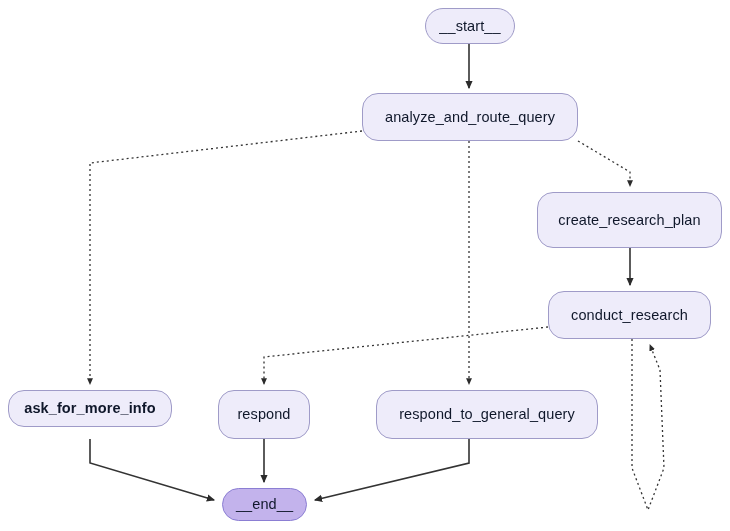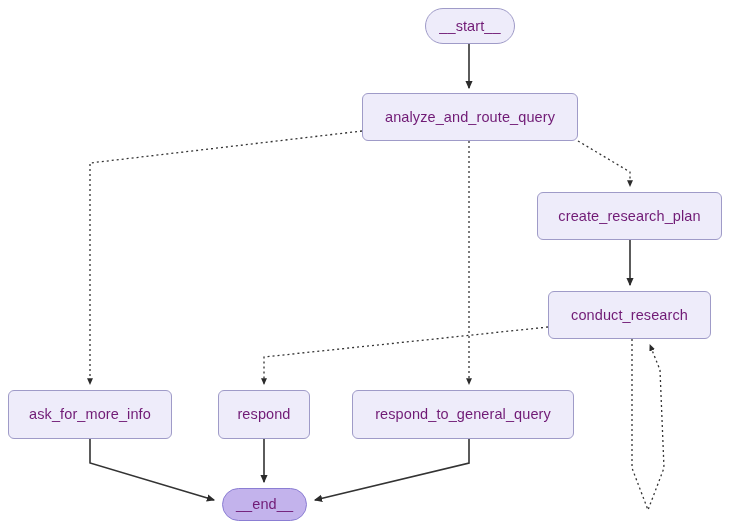--- a/index.html
+++ b/index.html
@@ -27,29 +27,29 @@
     height: 531px;
   }
   .node {
     position: absolute;
     box-sizing: border-box;
     display: flex;
     align-items: center;
     justify-content: center;
     background: #eeecfa;
     border: 1px solid #9f9bc8;
-    color: #701a75;
+    color: #0f172a;
     font-size: 14.5px;
     line-height: 1;
     letter-spacing: 0.1px;
     white-space: nowrap;
     z-index: 2;
   }
   .node.rect {
-    border-radius: 6px;
+    border-radius: 16px;
   }
   .node.stadium {
     border-radius: 999px;
   }
   .node.terminal-end {
     background: #c3b3ec;
     border-color: #8b7ed3;
     justify-content: center;
   }
   .node-label {
@@ -93,37 +93,37 @@
   </svg>
 
   <div class="node stadium" style="left:425px; top:8px; width:90px; height:36px;">
     <span class="node-label">__start__</span>
   </div>
 
   <div class="node rect" style="left:362px; top:93px; width:216px; height:48px;">
     <span class="node-label">analyze_and_route_query</span>
   </div>
 
-  <div class="node rect" style="left:537px; top:192px; width:185px; height:48px;">
+  <div class="node rect" style="left:537px; top:192px; width:185px; height:56px;">
     <span class="node-label">create_research_plan</span>
   </div>
 
   <div class="node rect" style="left:548px; top:291px; width:163px; height:48px;">
     <span class="node-label">conduct_research</span>
   </div>
 
-  <div class="node rect" style="left:8px; top:390px; width:164px; height:49px;">
+  <div class="node rect" style="left:8px; top:390px; width:164px; height:37px;font-weight:bold;">
     <span class="node-label">ask_for_more_info</span>
   </div>
 
   <div class="node rect" style="left:218px; top:390px; width:92px; height:49px;text-align:right;">
     <span class="node-label">respond</span>
   </div>
 
-  <div class="node rect" style="left:352px; top:390px; width:222px; height:49px;">
+  <div class="node rect" style="left:376px; top:390px; width:222px; height:49px;">
     <span class="node-label">respond_to_general_query</span>
   </div>
 
   <div class="node stadium terminal-end" style="left:222px; top:488px; width:85px; height:33px;">
     <span class="node-label">__end__</span>
   </div>
 
 </div>
 
 </body></html>

